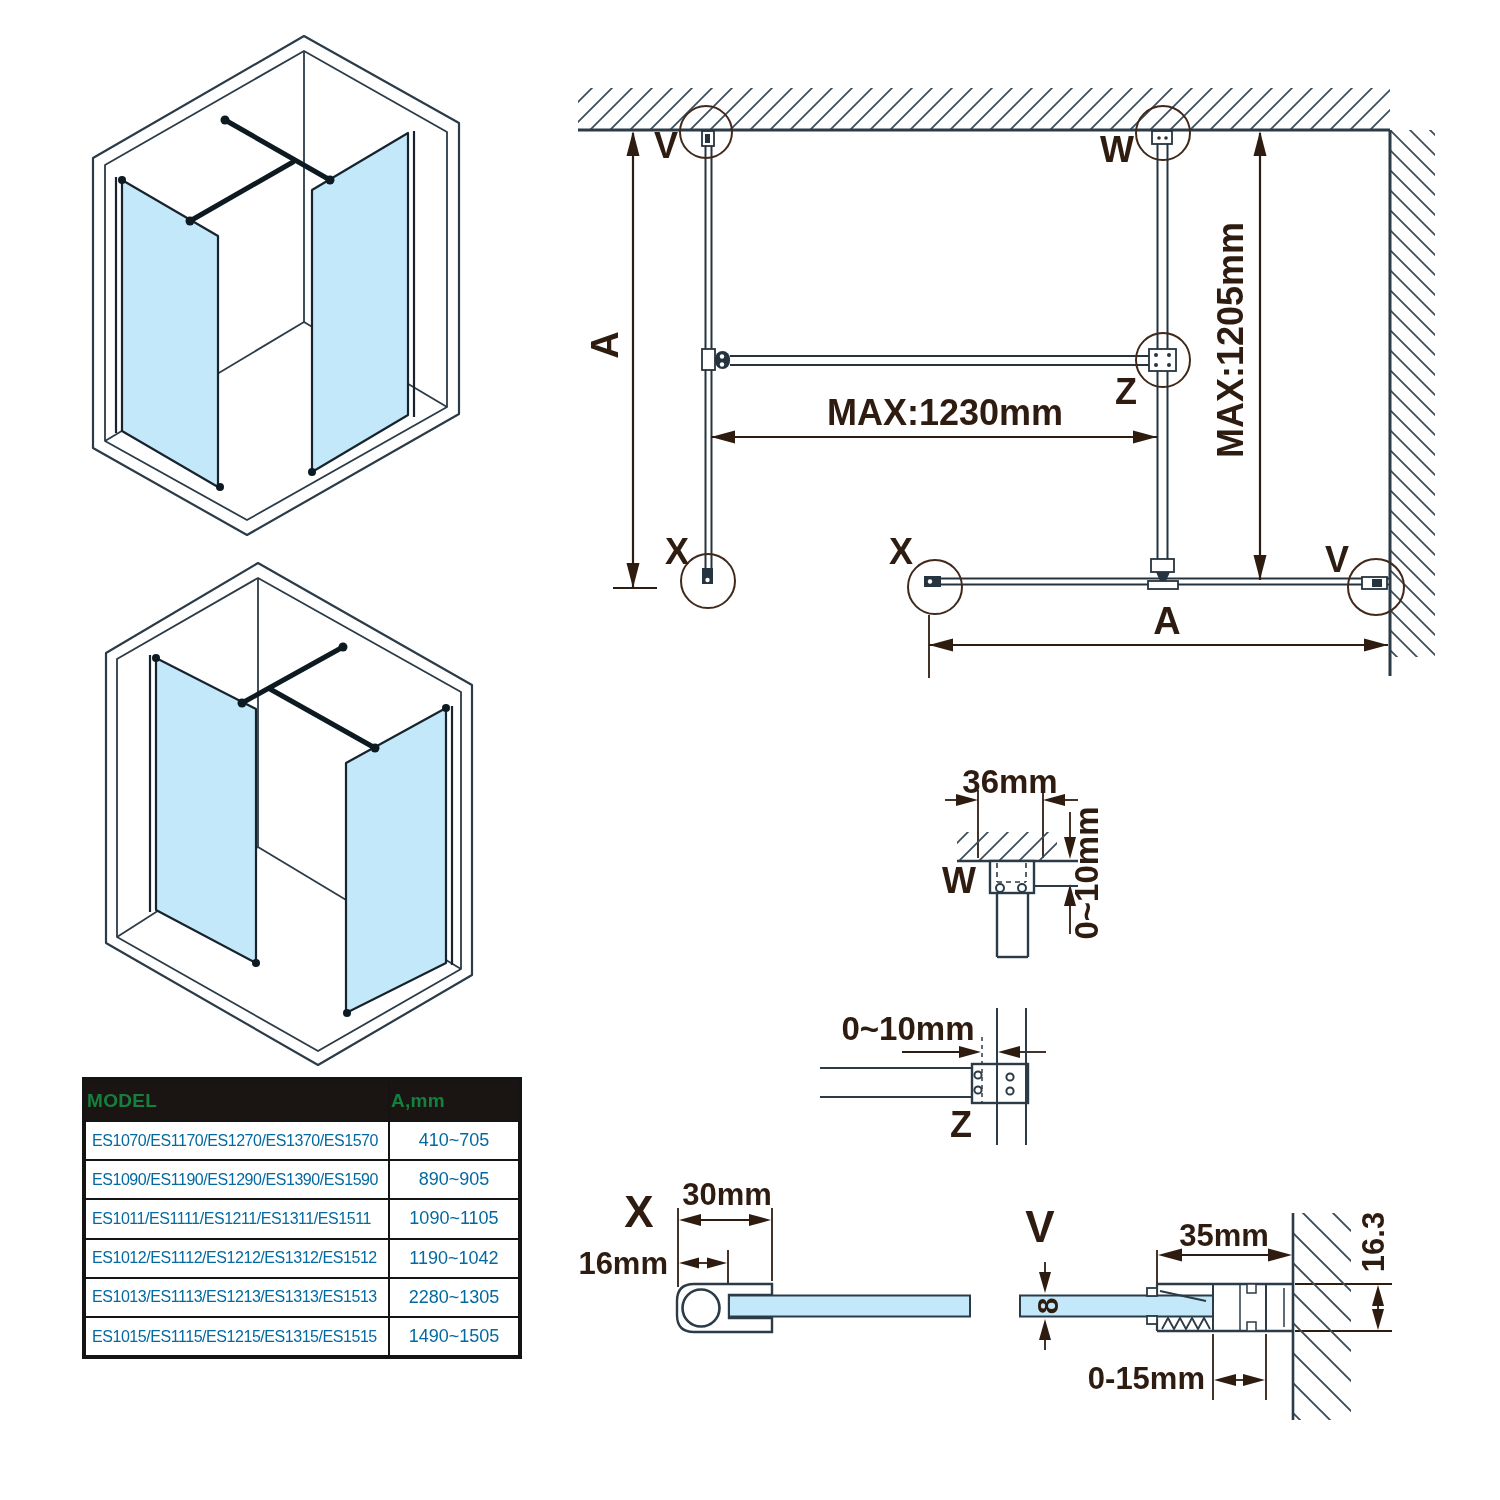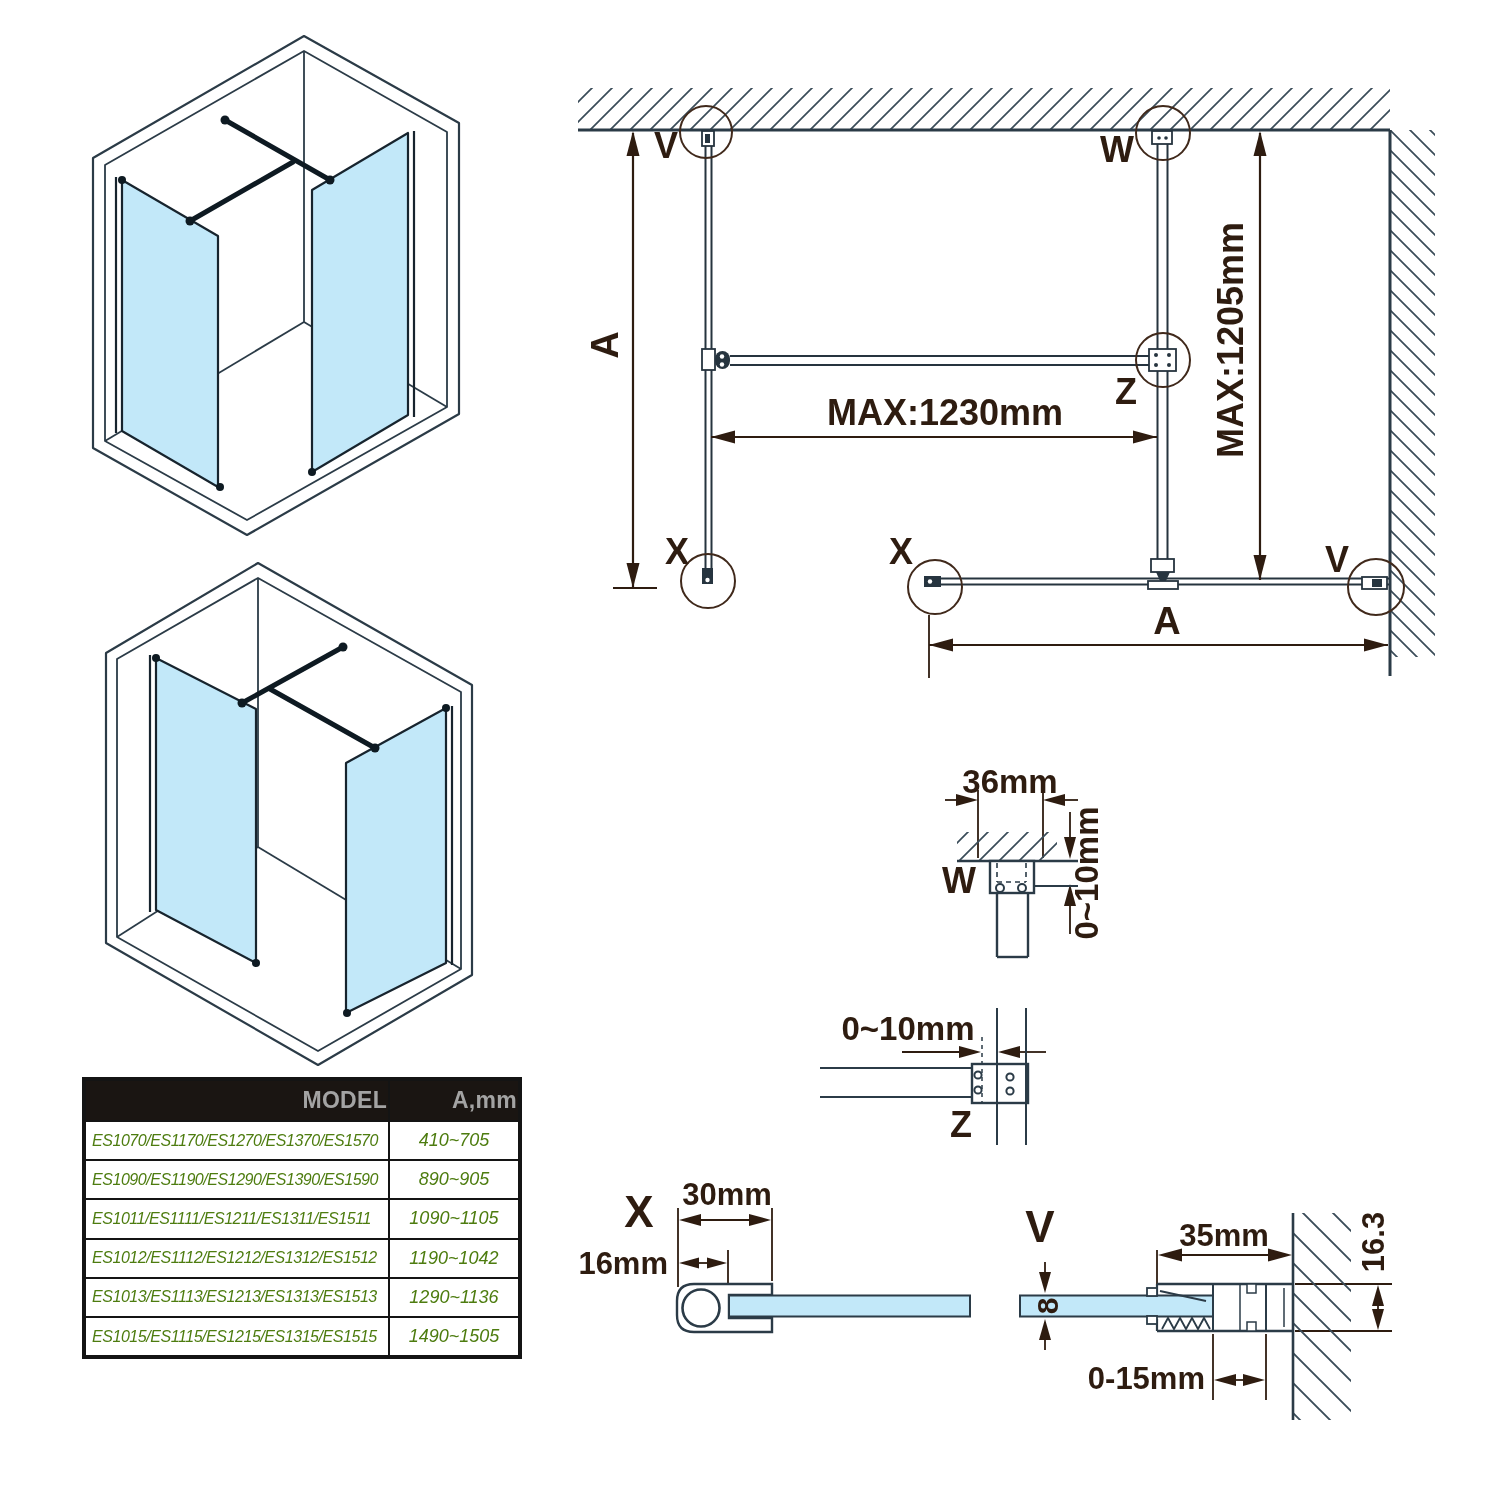--- a/index.html
+++ b/index.html
@@ -8,23 +8,23 @@
   #stage{position:absolute;left:0;top:0;width:1500px;height:1500px;}
   svg text{font-family:"Liberation Sans", sans-serif;}
   .lbl{font-weight:bold;fill:#2e1c10;}
   .dimtxt{font-weight:bold;fill:#2e1c10;}
 
   
   #model-table{position:absolute;left:82px;top:1077px;width:436px;
                border-collapse:collapse;table-layout:fixed;background:#fff;}
   #model-table th,#model-table td{border:2px solid #141414;}
   #model-table{border:4px solid #141414;}
-  #model-table th{background:#1a1512;color:#a3a3a3;font-size:23px;
-                  font-weight:bold;height:37px;text-align:right;letter-spacing:.3px;}
-  #model-table td{height:35.2px;color:#4d7c0f;background:#fff;font-style:italic;}
+  #model-table th{background:#1a1512;color:#15803d;font-size:19px;
+                  font-weight:bold;height:37px;text-align:left;letter-spacing:.3px;}
+  #model-table td{height:35.2px;color:#0369a1;background:#fff;}
   #model-table td.model{font-size:16px;letter-spacing:-0.45px;padding-left:6px;text-align:left;white-space:nowrap;}
   #model-table td.amm{font-size:18px;text-align:center;}
   #model-table col.c1{width:305px;}
   #model-table col.c2{width:131px;}
 </style>
 </head>
 <body>
 
 <div id="stage">
 <svg width="1500" height="1500" viewBox="0 0 1500 1500">
@@ -344,21 +344,21 @@
     <tr>
       <td class="model">ES1011/ES1111/ES1211/ES1311/ES1511</td>
       <td class="amm">1090~1105</td>
     </tr>
     <tr>
       <td class="model">ES1012/ES1112/ES1212/ES1312/ES1512</td>
       <td class="amm">1190~1042</td>
     </tr>
     <tr>
       <td class="model">ES1013/ES1113/ES1213/ES1313/ES1513</td>
-      <td class="amm">1290~1136</td>
+      <td class="amm">2280~1305</td>
     </tr>
     <tr>
       <td class="model">ES1015/ES1115/ES1215/ES1315/ES1515</td>
       <td class="amm">1490~1505</td>
     </tr>
   </tbody>
 </table>
 </div>
 
 </body></html>

